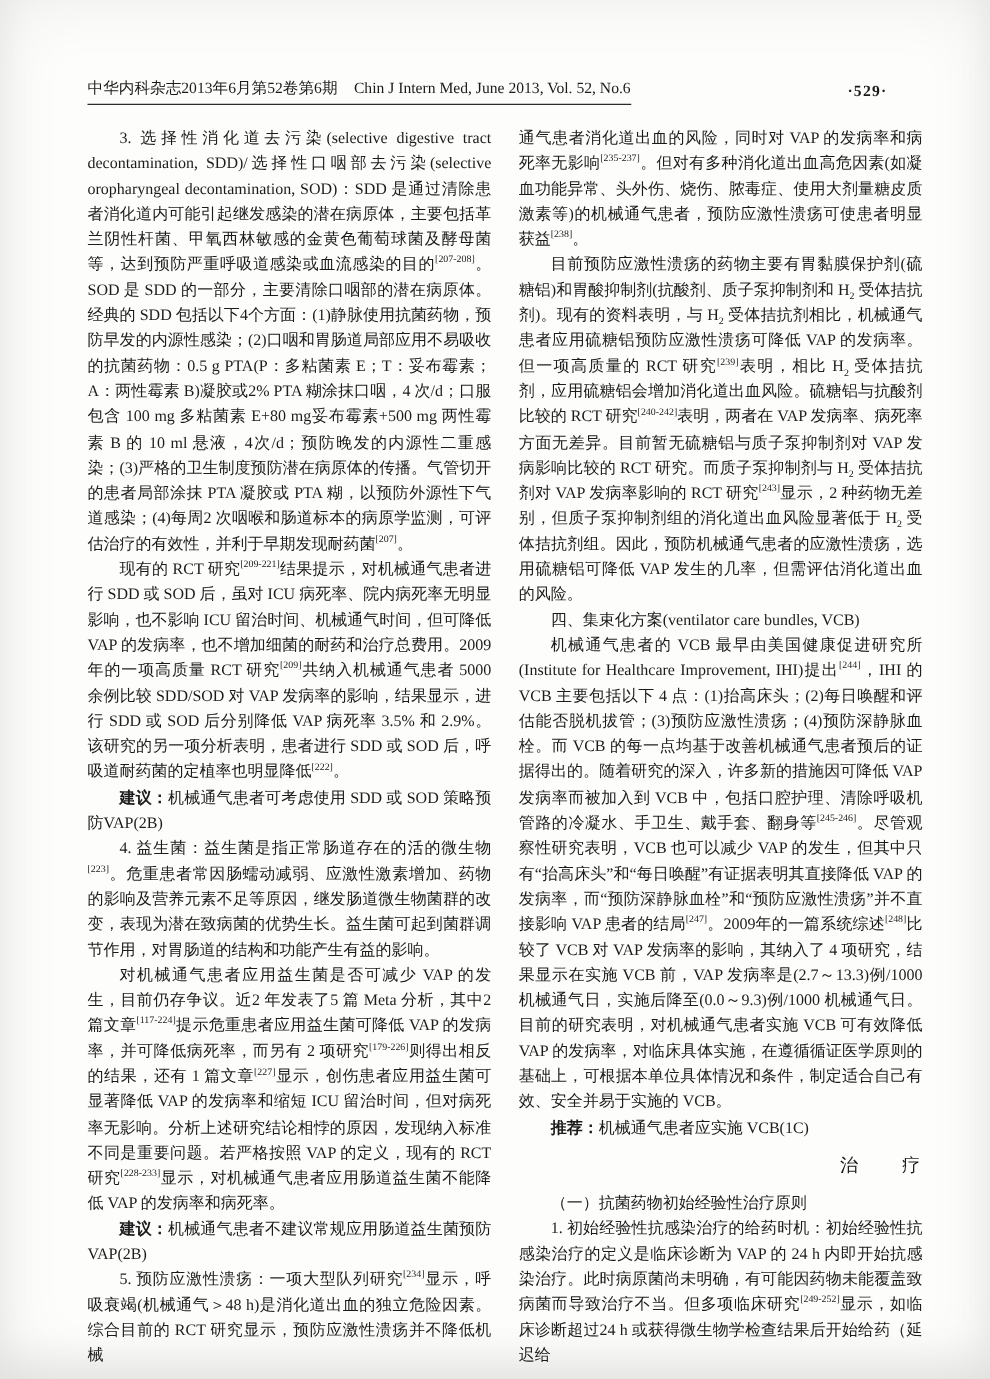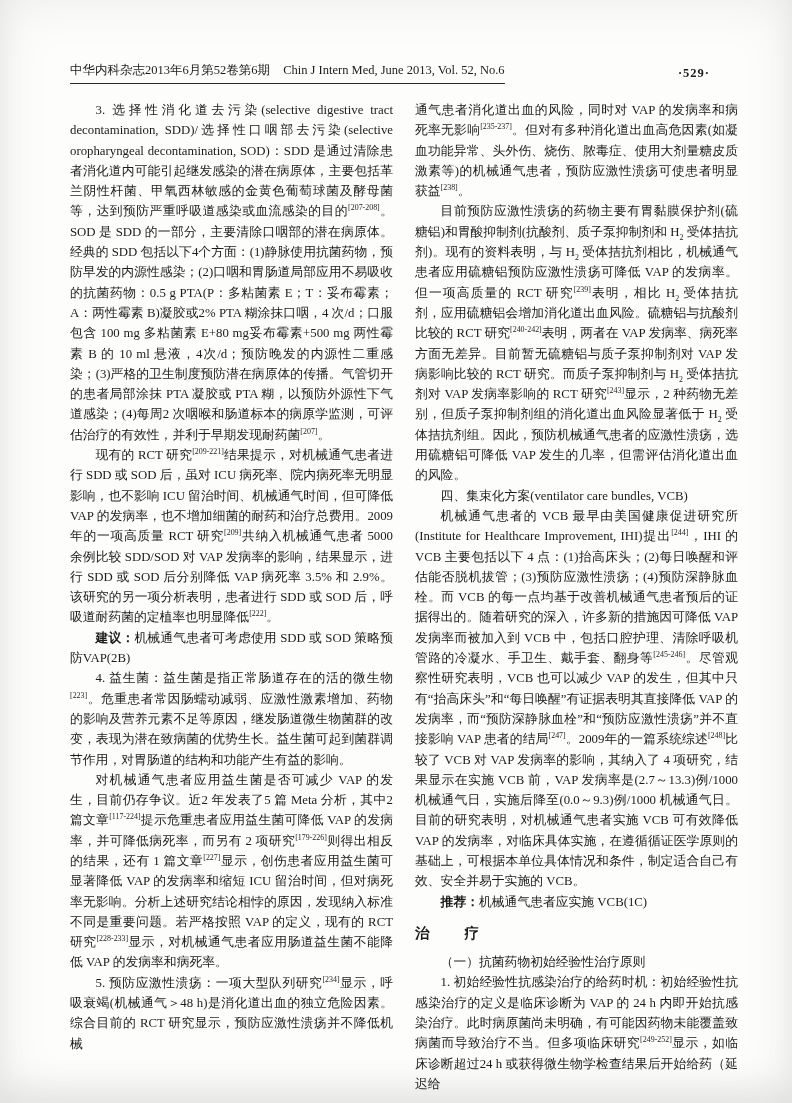--- a/index.html
+++ b/index.html
@@ -36,21 +36,21 @@
     font-size:12.8px;line-height:20.3px;
     text-align:justify;
     overflow:hidden;
   }
   .para{margin:0;}
   .para.indent{text-indent:2em;}
   .para b{font-weight:bold;}
   .para sup{font-size:0.62em;line-height:0;vertical-align:super;letter-spacing:0;}
   .para sub{font-size:0.62em;line-height:0;vertical-align:sub;}
   .para.heading{
-    text-align:left;text-indent:0;font-weight:bold;
+    text-align:right;text-indent:0;font-weight:normal;
     font-size:14.5px;margin:11px 0 9px 0;letter-spacing:2px;
   }
   .watermark{
     position:absolute;left:74px;top:1112px;
     font-size:16px;color:#404040;letter-spacing:3px;
   }
 </style>
 </head>
 <body>
 
@@ -64,20 +64,21 @@
     <span class="page-no">·529·</span>
   </div>
 
   <div class="columns">
     <div class="col">
         <div class="para indent">3. 选择性消化道去污染(selective digestive tract decontamination, SDD)/选择性口咽部去污染(selective oropharyngeal decontamination, SOD)：SDD 是通过清除患者消化道内可能引起继发感染的潜在病原体，主要包括革兰阴性杆菌、甲氧西林敏感的金黄色葡萄球菌及酵母菌等，达到预防严重呼吸道感染或血流感染的目的<sup>[207-208]</sup>。SOD 是 SDD 的一部分，主要清除口咽部的潜在病原体。经典的 SDD 包括以下4个方面：(1)静脉使用抗菌药物，预防早发的内源性感染；(2)口咽和胃肠道局部应用不易吸收的抗菌药物：0.5 g PTA(P：多粘菌素 E；T：妥布霉素；A：两性霉素 B)凝胶或2% PTA 糊涂抹口咽，4 次/d；口服包含 100 mg 多粘菌素 E+80 mg妥布霉素+500 mg 两性霉素 B 的 10 ml 悬液，4次/d；预防晚发的内源性二重感染；(3)严格的卫生制度预防潜在病原体的传播。气管切开的患者局部涂抹 PTA 凝胶或 PTA 糊，以预防外源性下气道感染；(4)每周2 次咽喉和肠道标本的病原学监测，可评估治疗的有效性，并利于早期发现耐药菌<sup>[207]</sup>。</div>
         <div class="para indent">现有的 RCT 研究<sup>[209-221]</sup>结果提示，对机械通气患者进行 SDD 或 SOD 后，虽对 ICU 病死率、院内病死率无明显影响，也不影响 ICU 留治时间、机械通气时间，但可降低 VAP 的发病率，也不增加细菌的耐药和治疗总费用。2009 年的一项高质量 RCT 研究<sup>[209]</sup>共纳入机械通气患者 5000 余例比较 SDD/SOD 对 VAP 发病率的影响，结果显示，进行 SDD 或 SOD 后分别降低 VAP 病死率 3.5% 和 2.9%。该研究的另一项分析表明，患者进行 SDD 或 SOD 后，呼吸道耐药菌的定植率也明显降低<sup>[222]</sup>。</div>
         <div class="para indent"><b>建议：</b>机械通气患者可考虑使用 SDD 或 SOD 策略预防VAP(2B)</div>
         <div class="para indent">4. 益生菌：益生菌是指正常肠道存在的活的微生物<sup>[223]</sup>。危重患者常因肠蠕动减弱、应激性激素增加、药物的影响及营养元素不足等原因，继发肠道微生物菌群的改变，表现为潜在致病菌的优势生长。益生菌可起到菌群调节作用，对胃肠道的结构和功能产生有益的影响。</div>
         <div class="para indent">对机械通气患者应用益生菌是否可减少 VAP 的发生，目前仍存争议。近2 年发表了5 篇 Meta 分析，其中2 篇文章<sup>[117-224]</sup>提示危重患者应用益生菌可降低 VAP 的发病率，并可降低病死率，而另有 2 项研究<sup>[179-226]</sup>则得出相反的结果，还有 1 篇文章<sup>[227]</sup>显示，创伤患者应用益生菌可显著降低 VAP 的发病率和缩短 ICU 留治时间，但对病死率无影响。分析上述研究结论相悖的原因，发现纳入标准不同是重要问题。若严格按照 VAP 的定义，现有的 RCT 研究<sup>[228-233]</sup>显示，对机械通气患者应用肠道益生菌不能降低 VAP 的发病率和病死率。</div>
+        <div class="para indent"><b>建议：</b>机械通气患者不建议常规应用肠道益生菌预防VAP(2B)</div>
         <div class="para indent">5. 预防应激性溃疡：一项大型队列研究<sup>[234]</sup>显示，呼吸衰竭(机械通气＞48 h)是消化道出血的独立危险因素。综合目前的 RCT 研究显示，预防应激性溃疡并不降低机械</div>
       </div>
     <div class="col">
         <div class="para">通气患者消化道出血的风险，同时对 VAP 的发病率和病死率无影响<sup>[235-237]</sup>。但对有多种消化道出血高危因素(如凝血功能异常、头外伤、烧伤、脓毒症、使用大剂量糖皮质激素等)的机械通气患者，预防应激性溃疡可使患者明显获益<sup>[238]</sup>。</div>
         <div class="para indent">目前预防应激性溃疡的药物主要有胃黏膜保护剂(硫糖铝)和胃酸抑制剂(抗酸剂、质子泵抑制剂和 H<sub>2</sub> 受体拮抗剂)。现有的资料表明，与 H<sub>2</sub> 受体拮抗剂相比，机械通气患者应用硫糖铝预防应激性溃疡可降低 VAP 的发病率。但一项高质量的 RCT 研究<sup>[239]</sup>表明，相比 H<sub>2</sub> 受体拮抗剂，应用硫糖铝会增加消化道出血风险。硫糖铝与抗酸剂比较的 RCT 研究<sup>[240-242]</sup>表明，两者在 VAP 发病率、病死率方面无差异。目前暂无硫糖铝与质子泵抑制剂对 VAP 发病影响比较的 RCT 研究。而质子泵抑制剂与 H<sub>2</sub> 受体拮抗剂对 VAP 发病率影响的 RCT 研究<sup>[243]</sup>显示，2 种药物无差别，但质子泵抑制剂组的消化道出血风险显著低于 H<sub>2</sub> 受体拮抗剂组。因此，预防机械通气患者的应激性溃疡，选用硫糖铝可降低 VAP 发生的几率，但需评估消化道出血的风险。</div>
         <div class="para indent">四、集束化方案(ventilator care bundles, VCB)</div>
         <div class="para indent">机械通气患者的 VCB 最早由美国健康促进研究所(Institute for Healthcare Improvement, IHI)提出<sup>[244]</sup>，IHI 的 VCB 主要包括以下 4 点：(1)抬高床头；(2)每日唤醒和评估能否脱机拔管；(3)预防应激性溃疡；(4)预防深静脉血栓。而 VCB 的每一点均基于改善机械通气患者预后的证据得出的。随着研究的深入，许多新的措施因可降低 VAP 发病率而被加入到 VCB 中，包括口腔护理、清除呼吸机管路的冷凝水、手卫生、戴手套、翻身等<sup>[245-246]</sup>。尽管观察性研究表明，VCB 也可以减少 VAP 的发生，但其中只有“抬高床头”和“每日唤醒”有证据表明其直接降低 VAP 的发病率，而“预防深静脉血栓”和“预防应激性溃疡”并不直接影响 VAP 患者的结局<sup>[247]</sup>。2009年的一篇系统综述<sup>[248]</sup>比较了 VCB 对 VAP 发病率的影响，其纳入了 4 项研究，结果显示在实施 VCB 前，VAP 发病率是(2.7～13.3)例/1000 机械通气日，实施后降至(0.0～9.3)例/1000 机械通气日。目前的研究表明，对机械通气患者实施 VCB 可有效降低 VAP 的发病率，对临床具体实施，在遵循循证医学原则的基础上，可根据本单位具体情况和条件，制定适合自己有效、安全并易于实施的 VCB。</div>
         <div class="para indent"><b>推荐：</b>机械通气患者应实施 VCB(1C)</div>
         <div class="para heading">治　　疗</div>
         <div class="para indent">（一）抗菌药物初始经验性治疗原则</div>

